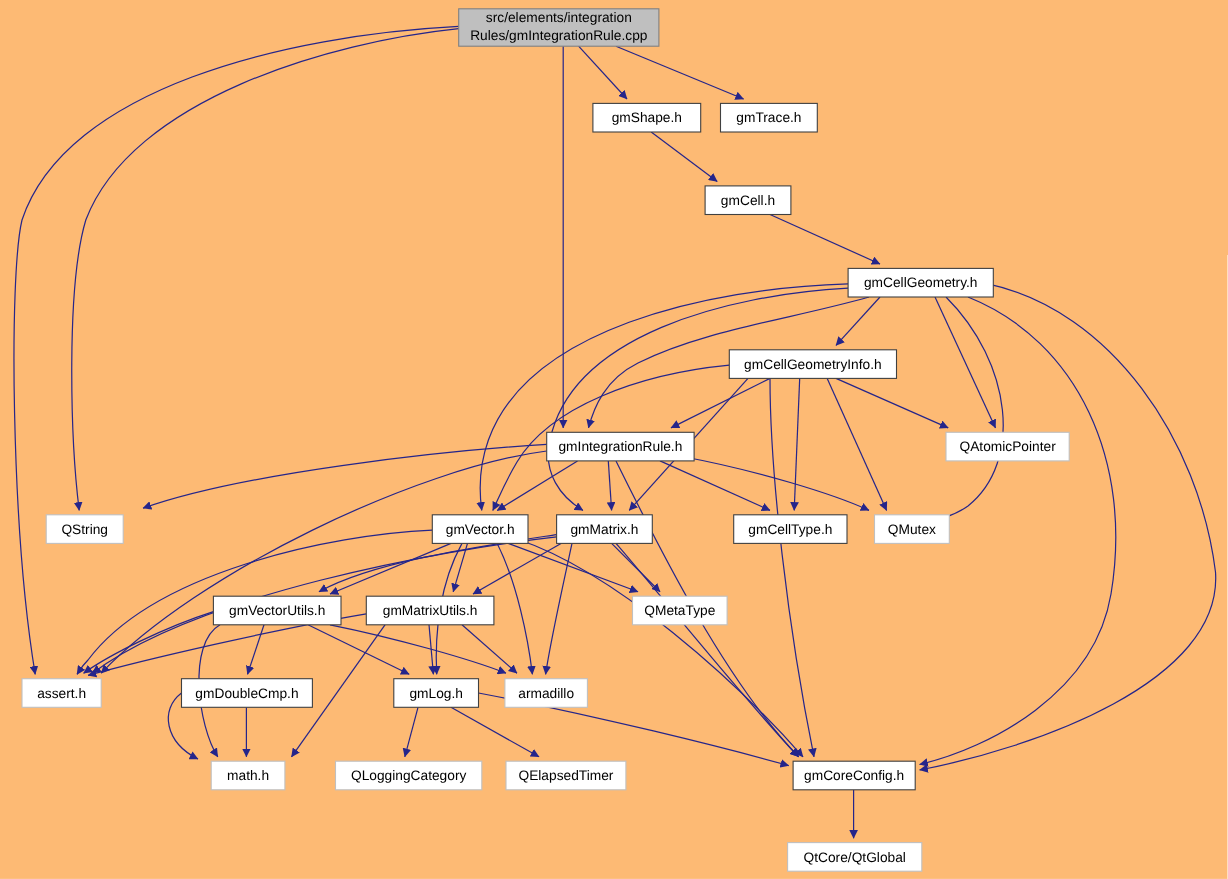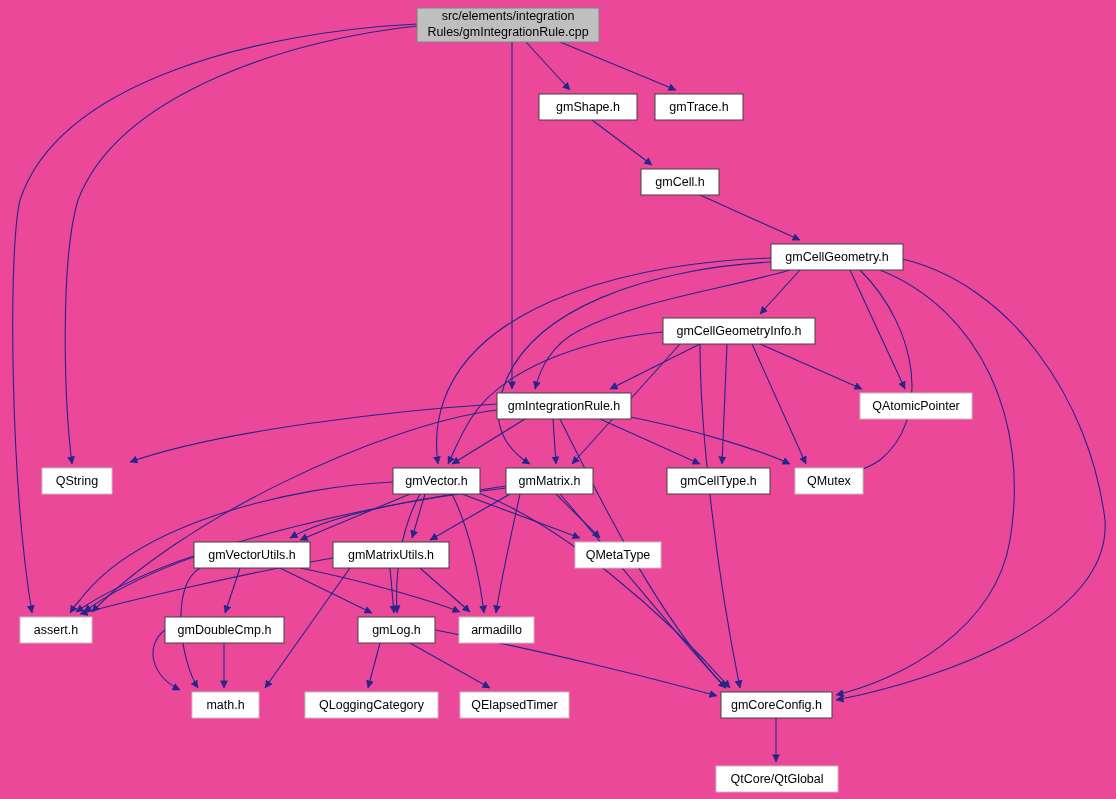--- a/index.html
+++ b/index.html
@@ -1,17 +1,17 @@
 <!DOCTYPE html>
 <html><head>
 <meta charset="utf-8">
 <style>
   html,body{margin:0;padding:0;background:#ffffff;}
   body{font-family:"Liberation Sans","DejaVu Sans",sans-serif;}
-  #stage{position:relative;width:1116px;height:799px;background:#ec4899;overflow:hidden;}
+  #stage{position:relative;width:1116px;height:799px;background:#fdba74;overflow:hidden;}
   svg#graph{position:absolute;left:0;top:0;width:1116px;height:799px;}
   .node-rect{fill:#ffffff;stroke:#404040;stroke-width:1;}
   .node-rect.ext{stroke:#c0c0c0;stroke-width:1;}
   .node-rect.root{fill:#bfbfbf;stroke:#808080;stroke-width:1;}
   .node-label{font-family:"Liberation Sans","DejaVu Sans",sans-serif;font-size:12.5px;fill:#000000;text-anchor:middle;dominant-baseline:middle;}
   .edge{fill:none;stroke:#25258a;stroke-width:1.1;}
   .arrow{fill:#25258a;stroke:none;}
 </style>
 </head>
 <body>

